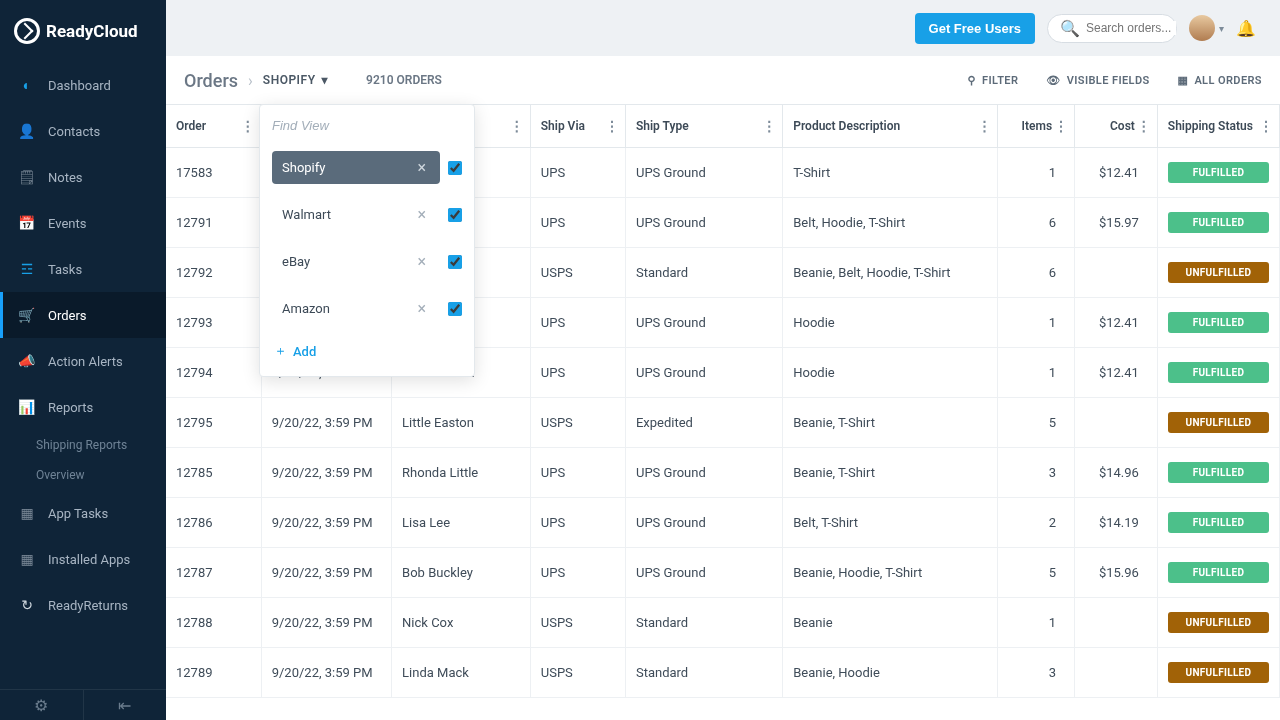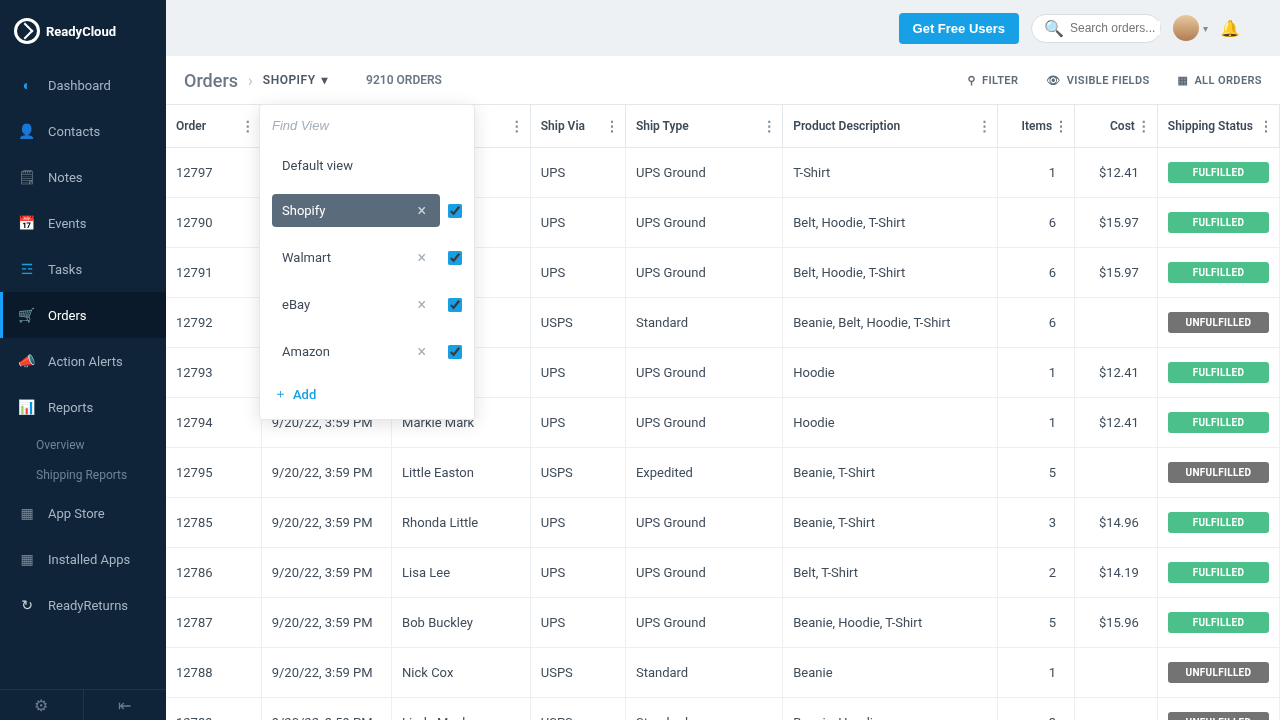--- a/index.html
+++ b/index.html
@@ -1,31 +1,31 @@
 <!DOCTYPE html>
 <html><head>
 <meta charset="utf-8">
 <style>
 * { box-sizing: border-box; margin: 0; padding: 0; }
 body { font-family: -apple-system, BlinkMacSystemFont, "Segoe UI", Roboto, sans-serif; background: #eef1f4; color: #333; width:1280px; height:720px; overflow:hidden; }
 .app { display:flex; height:720px; width:1280px; }
 .sidebar { width:166px; background:#0f2438; color:#a8b5c3; display:flex; flex-direction:column; }
-.logo { display:flex; align-items:center; gap:6px; color:#fff; font-weight:700; font-size:13px; padding:18px 14px; }
+.logo { display:flex; align-items:center; gap:6px; color:#fff; font-weight:700; font-size:17px; padding:18px 14px; }
 .logo-mark { width:26px; height:26px; border:3px solid #fff; border-radius:50%; position:relative; display:flex;align-items:center;justify-content:center; }
 .logo-mark::after{content:"";width:10px;height:10px;border:2px solid #fff;border-left:0;border-bottom:0;transform:rotate(45deg);margin-left:-4px;}
 .nav { flex:1; overflow:hidden; }
 .nav-item { display:flex; align-items:center; gap:12px; padding:14px 18px; font-size:13px; color:#a8b5c3; cursor:pointer; }
 .nav-item.active { background:#0a1a2a; color:#fff; border-left:3px solid #18a0fb; padding-left:15px; }
 .nav-sub { padding:8px 18px 8px 36px; font-size:12px; color:#6f8396; cursor:pointer; }
 .nav-icon { width:18px; height:18px; display:flex; align-items:center; justify-content:center; font-size:14px;}
 .sidebar-footer { display:flex; border-top:1px solid rgba(255,255,255,0.08); }
 .sidebar-footer > div { flex:1; height:30px; display:flex;align-items:center;justify-content:center; color:#6a7c8d; cursor:pointer;}
 .sidebar-footer > div:first-child{border-right:1px solid rgba(255,255,255,0.08);}
 .main { flex:1; display:flex; flex-direction:column; }
-.topbar { height:56px; background:#eef1f4; display:flex; align-items:center; justify-content:flex-end; gap:12px; padding:0 40px; }
+.topbar { height:56px; background:#eef1f4; display:flex; align-items:center; justify-content:flex-end; gap:12px; padding:0 24px; }
 .btn-free { background:#18a0e7; color:#fff; border:none; padding:8px 14px; border-radius:4px; font-size:13px; font-weight:600; cursor:pointer;}
 .search-box { display:flex; align-items:center; background:#fff; border:1px solid #d7dde3; border-radius:18px; padding:4px 12px; width:130px;}
 .search-box input { border:none; outline:none; font-size:12px; width:90px; }
 .avatar { width:26px; height:26px; border-radius:50%; background:linear-gradient(#e8c9a0,#b07c50); }
 .avatar-wrap{display:flex;align-items:center;gap:4px;cursor:pointer;}
 .bell { color:#7d8b99; cursor:pointer; font-size:16px;}
 .content { background:#fff; flex:1; display:flex; flex-direction:column; overflow:hidden; position:relative;}
 .page-header { height:48px; display:flex; align-items:center; padding:0 18px; gap:10px;}
 .page-title { color:#6b7785; font-size:18px; font-weight:500;}
 .crumb-sep{color:#b8c0c9;}
@@ -34,21 +34,21 @@
 .header-right{margin-left:auto;display:flex;gap:28px;}
 .hbtn{display:flex;align-items:center;gap:6px;color:#5d6b79;font-size:11px;font-weight:600;letter-spacing:0.4px;cursor:pointer;}
 .table-wrap{flex:1;overflow:auto;border-top:1px solid #e3e8ec;}
 table { width:100%; border-collapse:collapse; table-layout:fixed;}
 th { text-align:left; font-size:12px; font-weight:600; color:#3d4a57; padding:14px 10px; border-bottom:1px solid #e3e8ec; border-right:1px solid #e3e8ec; position:relative; background:#fff;margin-left:33px;}
 th .dots{position:absolute;right:6px;top:50%;transform:translateY(-50%);color:#7d8b99;cursor:pointer;font-size:14px;}
 td { font-size:13px; color:#3f4c59; padding:14px 10px; border-bottom:1px solid #edf0f3; border-right:1px solid #edf0f3;}
 .num-col{text-align:right; padding-right:18px;}
 .status-pill{display:inline-block;width:100%;text-align:center;padding:5px 0;border-radius:3px;font-size:10px;font-weight:700;letter-spacing:0.3px;color:#fff;}
 .status-f{background:#4cc08a;}
-.status-u{background:#737373;}
+.status-u{background:#a16207;}
 
 .dropdown{position:absolute;top:48px;left:93px;width:216px;background:#fff;border:1px solid #e3e8ec;border-radius:4px;box-shadow:0 4px 18px rgba(0,0,0,0.12);z-index:10;padding-bottom:6px;}
 .dd-search{padding:10px 12px;}
 .dd-search input{width:100%;border:none;outline:none;font-size:13px;color:#b91c1c;}
 .dd-search input::placeholder{color:#a3aeb9;font-style:italic;}
 .dd-row{display:flex;align-items:center;padding:7px 12px;font-size:13px;color:#3d4a57;}
 .dd-row-main{flex:1;display:flex;align-items:center;padding:7px 10px;border-radius:4px;}
 .dd-row.sel .dd-row-main{background:#5a6b7b;color:#fff;}
 .dd-close{color:#a3aeb9;cursor:pointer;padding:0 4px;font-size:16px;}
 .dd-row.sel .dd-close{color:#cfd7de;}
@@ -100,25 +100,25 @@
           <span>Orders</span>
         </div>
         <div class="nav-item">
           <span class="nav-icon" style="color:#c84f6c">📣</span>
           <span>Action Alerts</span>
         </div>
         <div class="nav-item">
           <span class="nav-icon" style="color:#7a5fd0">📊</span>
           <span>Reports</span>
         </div>
+        <div class="nav-sub">Shipping Reports</div>
         <div class="nav-sub">Overview</div>
-        <div class="nav-sub">Shipping Reports</div>
         <div class="nav-item">
           <span class="nav-icon" style="color:#7d8b99">▦</span>
-          <span>App Store</span>
+          <span>App Tasks</span>
         </div>
         <div class="nav-item">
           <span class="nav-icon" style="color:#7d8b99">▦</span>
           <span>Installed Apps</span>
         </div>
         <div class="nav-item">
           <span class="nav-icon" style="color:#cfd7de">↻</span>
           <span>ReadyReturns</span>
         </div>
       </div>
@@ -166,25 +166,20 @@
             </div>
           <div class="hbtn">
               <span>▦</span>
               <span>ALL ORDERS</span>
             </div>
         </div>
       </div>
 
       <div class="dropdown">
         <div class="dd-search"><input placeholder="Find View" style=""></div>
-        <div class="dd-row">
-            <div class="dd-row-main">
-              <span>Default view</span>
-            </div>
-          </div>
         <div id="dd-items">
             <div class="dd-row sel">
               <div class="dd-row-main">
                 <span>Shopify</span>
                 <span class="dd-close" style="margin-left:auto">×</span>
               </div>
               <input type="checkbox" class="dd-check" checked="" style="">
             </div>
             <div class="dd-row">
               <div class="dd-row-main">
@@ -235,39 +230,28 @@
                 <th><span>Ship Via</span><span class="dots">⋮</span></th>
                 <th><span>Ship Type</span><span class="dots">⋮</span></th>
                 <th><span>Product Description</span><span class="dots">⋮</span></th>
                 <th style="text-align: right; padding-right: 22px;"><span>Items</span><span class="dots">⋮</span></th>
                 <th style="text-align: right; padding-right: 22px;"><span>Cost</span><span class="dots">⋮</span></th>
                 <th><span>Shipping Status</span><span class="dots">⋮</span></th>
               </tr>
             </thead>
           <tbody id="tbody">
               <tr>
-                <td>12797</td>
+                <td>17583</td>
                 <td></td>
                 <td></td>
                 <td>UPS</td>
                 <td>UPS Ground</td>
                 <td>T-Shirt</td>
                 <td class="num-col">1</td>
                 <td class="num-col">$12.41</td>
-                <td><span class="status-pill status-f">FULFILLED</span></td>
-              </tr>
-              <tr>
-                <td>12790</td>
-                <td></td>
-                <td></td>
-                <td>UPS</td>
-                <td>UPS Ground</td>
-                <td>Belt, Hoodie, T-Shirt</td>
-                <td class="num-col">6</td>
-                <td class="num-col">$15.97</td>
                 <td><span class="status-pill status-f">FULFILLED</span></td>
               </tr>
               <tr>
                 <td>12791</td>
                 <td></td>
                 <td></td>
                 <td>UPS</td>
                 <td>UPS Ground</td>
                 <td>Belt, Hoodie, T-Shirt</td>
                 <td class="num-col">6</td>

